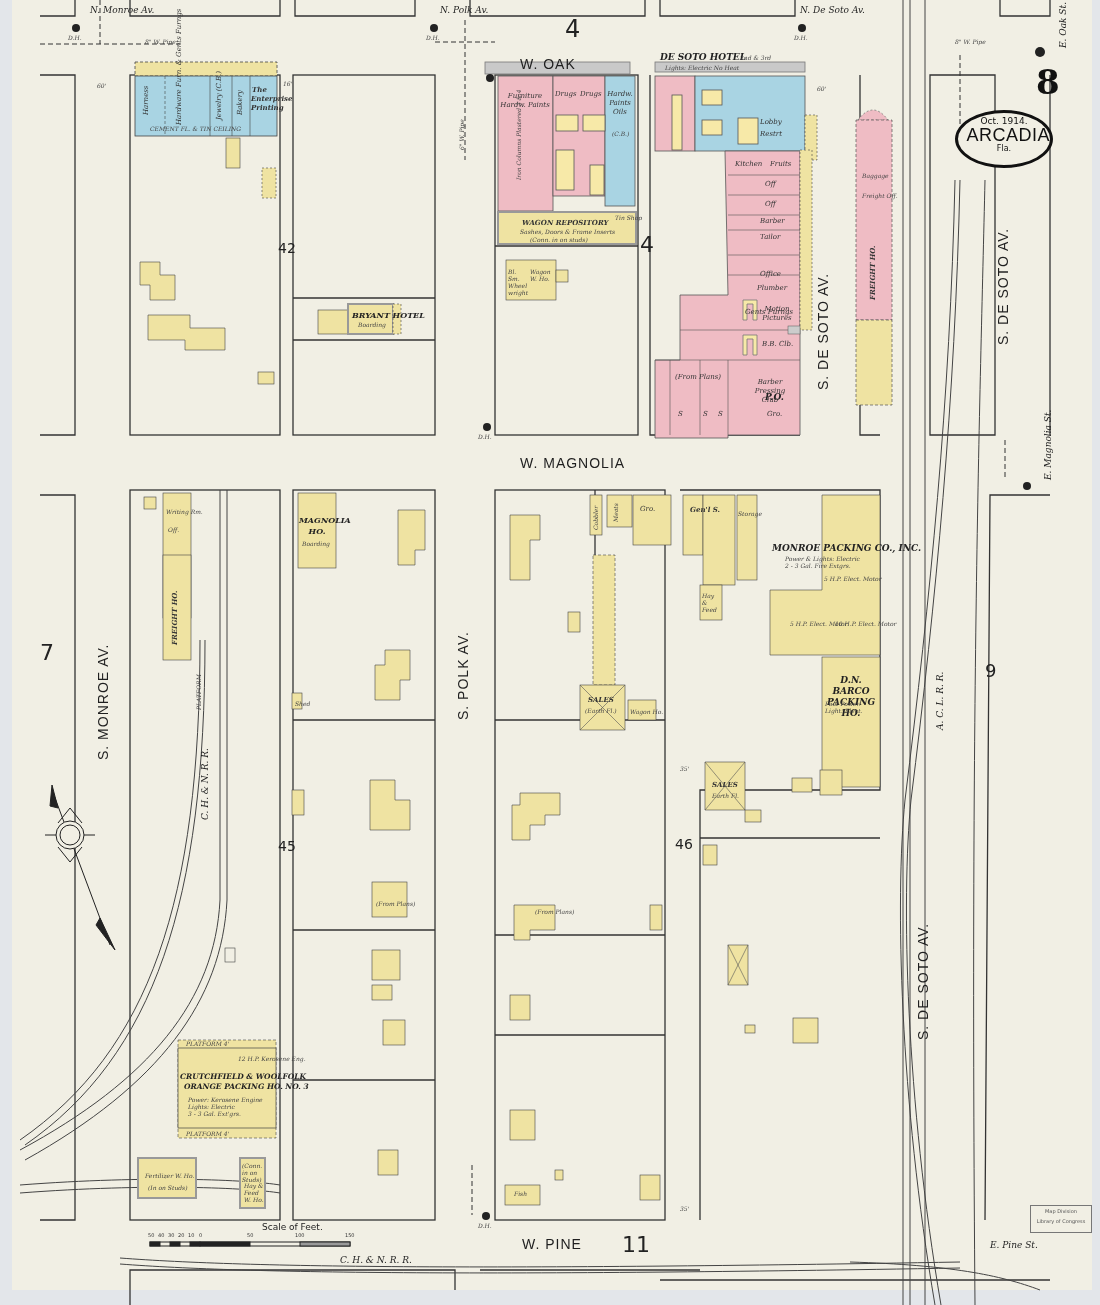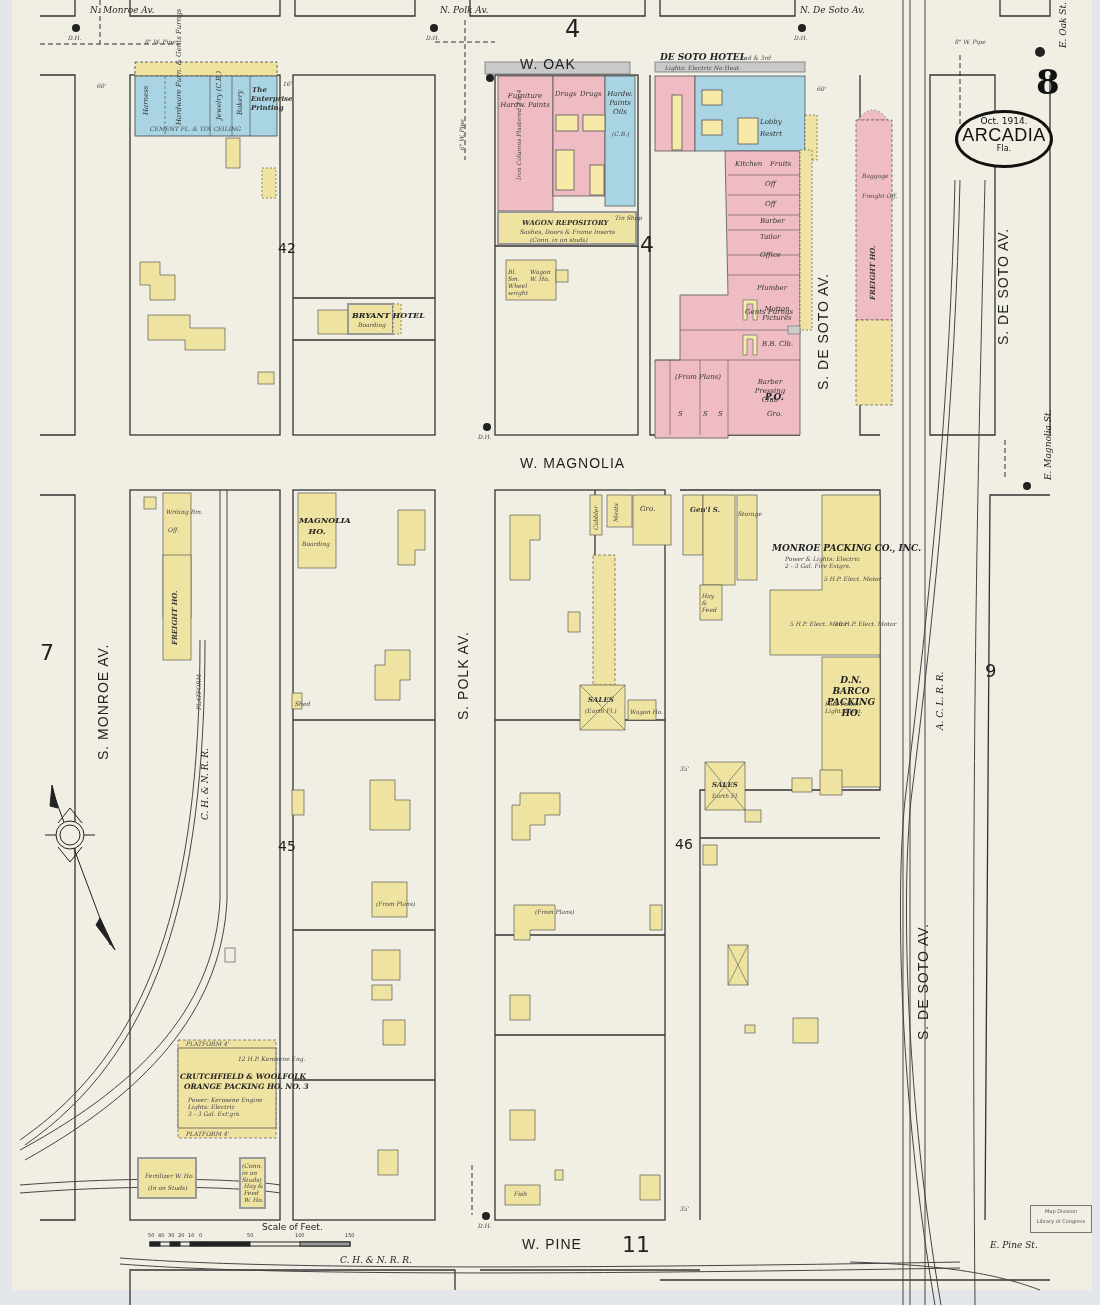--- a/index.html
+++ b/index.html
@@ -10,21 +10,21 @@
   .street { font-size: 14px; letter-spacing: 1px; }
   .street-small { font-size: 9px; font-style: italic; font-family: "DejaVu Serif", serif; }
   .vert { transform-origin: left top; transform: rotate(-90deg); }
   .block-num { font-size: 22px; font-family: "DejaVu Sans", sans-serif; color: #222; }
   .block-big { font-size: 24px; }
   .bldg-label { font-size: 7px; font-style: italic; color: #333; font-family: "DejaVu Serif", serif; line-height: 9px; text-align: center; }
   .bldg-title { font-size: 9px; font-weight: bold; font-style: italic; color: #222; font-family: "DejaVu Serif", serif; line-height: 11px; text-align: center; }
   .small-note { font-size: 6px; color: #444; font-style: italic; font-family: "DejaVu Serif", serif; }
   .title-oval { position: absolute; left: 955px; top: 110px; width: 92px; height: 52px; border: 3px solid #111; border-radius: 50%; text-align: center; background: #f1efe4; }
   .title-date { font-size: 9px; margin-top: 3px; color: #111; }
-  .title-city { font-size: 18px; line-height: 18px; color: #111; font-family: "Liberation Sans", sans-serif; letter-spacing: 0.5px; }
+  .title-city { font-size: 18px; line-height: 18px; color: #111; font-family: "Liberation Sans", sans-serif; letter-spacing: 0.5px; text-align: right; }
   .title-state { font-size: 8px; color: #111; }
   .sheet-num { position: absolute; left: 1036px; top: 62px; font-size: 34px; font-weight: bold; color: #111; font-family: "DejaVu Serif", serif; }
   .stamp { position: absolute; left: 1030px; top: 1205px; width: 60px; height: 26px; border: 1px solid #777; font-size: 5px; color: #555; text-align: center; line-height: 10px; }
   .scale-title { position: absolute; left: 218px; top: 1222px; font-size: 9px; color: #222; margin-left: 44px; }
   .scale-tick { position: absolute; top: 1232px; font-size: 5px; color: #333; }
 </style>
 </head>
 <body>
 
 <div id="sheet"></div>
@@ -343,21 +343,21 @@
 <div class="label small-note" style="left:665px;top:64px;">Lights: Electric  No Heat</div>
 <div class="label bldg-label" style="left:760px;top:118px;">Lobby</div>
 <div class="label bldg-label" style="left:760px;top:130px;">Restrt</div>
 <div class="label bldg-label" style="left:735px;top:160px;">Kitchen</div>
 <div class="label bldg-label" style="left:770px;top:160px;">Fruits</div>
 
 <div class="label bldg-label" style="left:765px;top:180px;">Off</div>
 <div class="label bldg-label" style="left:765px;top:200px;">Off</div>
 <div class="label bldg-label" style="left:760px;top:217px;">Barber</div>
 <div class="label bldg-label" style="left:760px;top:233px;">Tailor</div>
-<div class="label bldg-label" style="left:760px;top:251px;text-align:right;">Office</div>
+<div class="label bldg-label" style="left:760px;top:270px;text-align:right;">Office</div>
 <div class="label bldg-label" style="left:757px;top:284px;">Plumber</div>
 <div class="label bldg-label" style="left:745px;top:308px;">Gents Furngs</div>
 <div class="label bldg-label" style="left:762px;top:305px;width:30px;white-space:normal;top:305px;">Motion Pictures</div>
 <div class="label bldg-label" style="left:762px;top:340px;">B.B. Clb.</div>
 <div class="label bldg-label" style="left:750px;top:378px;width:40px;white-space:normal;">Barber Pressing Club</div>
 <div class="label bldg-title" style="left:765px;top:392px;">P.O.</div>
 <div class="label bldg-label" style="left:767px;top:410px;">Gro.</div>
 <div class="label bldg-label" style="left:675px;top:373px;">(From Plans)</div>
 <div class="label bldg-label" style="left:678px;top:410px;">S</div>
 <div class="label bldg-label" style="left:703px;top:410px;">S</div>

